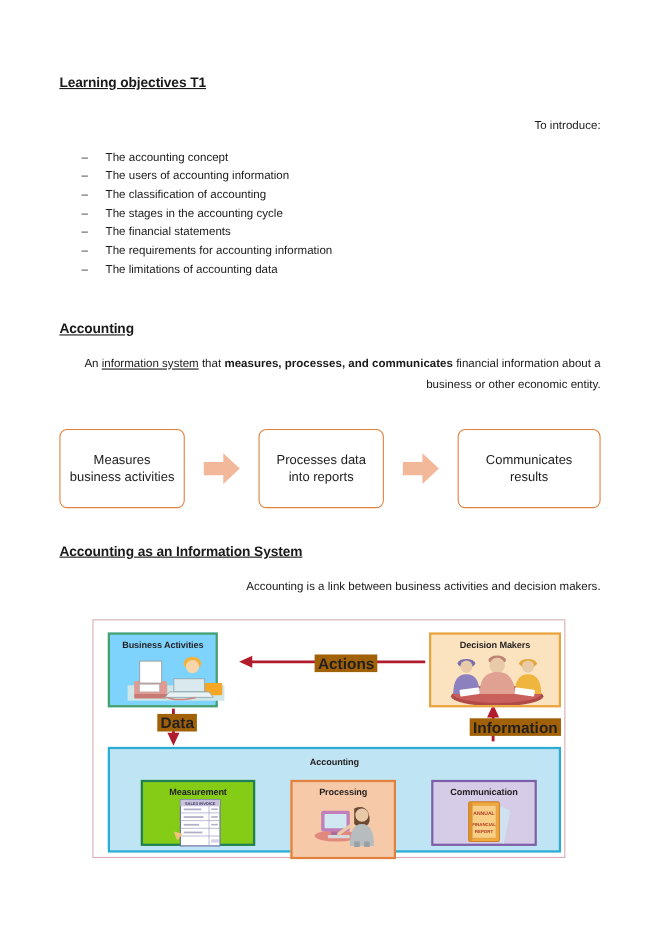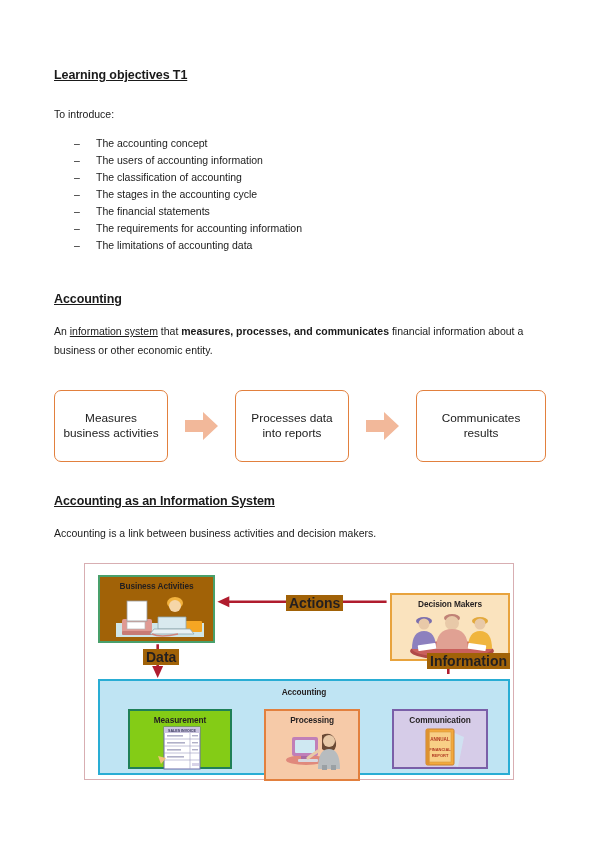--- a/index.html
+++ b/index.html
@@ -36,20 +36,21 @@
     padding: 0;
     text-decoration: underline;
     letter-spacing: -0.1px;
     color: #1a1a1a;
   }
   .para {
     font-size: 10.5px;
     line-height: 19px;
     margin: 0;
     color: #1a1a1a;
+    text-align: right;
   }
   .gap-lg { height: 23px; }
   .gap-md { height: 16px; }
   .gap-sm { height: 11px; }
 
   ul.objectives {
     list-style: none;
     margin: 0;
     padding: 0 0 0 20px;
   }
@@ -126,29 +127,28 @@
     position: absolute;
     left: 0; right: 0;
     top: 4px;
     text-align: center;
     font-size: 8.3px;
     font-weight: bold;
     color: #231f20;
     letter-spacing: -0.1px;
   }
   .box-business {
-    left: 8px; top: 6px; width: 117px; height: 68px;
+    left: 8px; top: 6px; width: 100px; height: 68px;
     border-color: #49A06B;
-    background: #a16207;
+    background: #7dd3fc;
   }
   .box-decision {
     left: 300px; top: 6px; width: 120px; height: 68px;
     border-color: #E8A33D;
     background: #FAE3BE;
-    margin-top: 18px;
   }
   .box-accounting {
     left: 8px; top: 110px; width: 412px; height: 96px;
     border-color: #29ADD4;
     background: #BFE4F3;
   }
   .box-accounting > .dlabel { top: 6px; }
   .box-measurement {
     left: 28px; top: 28px; width: 104px; height: 60px;
     border-color: #1F8057;

